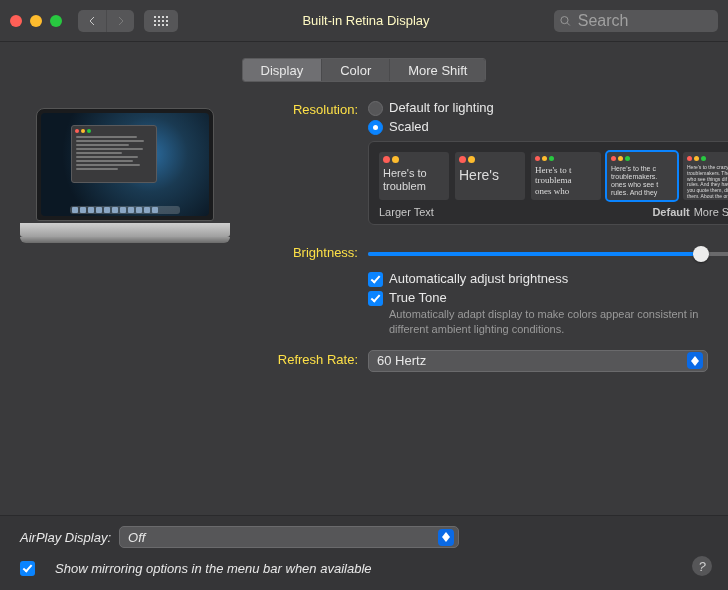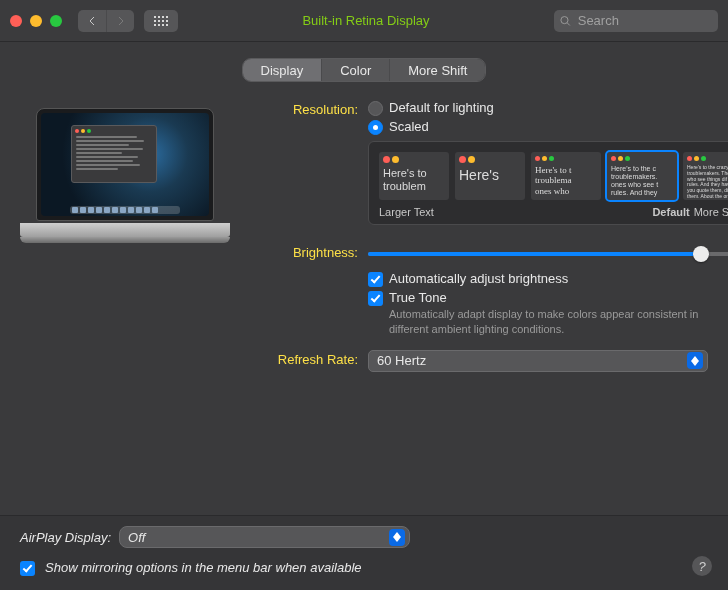--- a/index.html
+++ b/index.html
@@ -52,48 +52,48 @@
     width: 34px; height: 22px;
     background: #565658;
     border-radius: 5px;
     display: flex; align-items: center; justify-content: center;
     color: #d8d8d8;
   }
   .wintitle {
     flex: 1;
     text-align: center;
     font-size: 13px;
-    color: #84cc16;
+    color: #fef9c3;
     font-weight: 500;
   }
   .searchwrap {
     width: 164px; height: 22px;
     background: #565658;
     border-radius: 5px;
     display: flex; align-items: center;
     padding: 0 6px;
     gap: 5px;
     color: #a0a0a0;
   }
   .searchwrap input {
     background: transparent; border: none; outline: none;
     color: #f9a8d4;
-    font-size: 13px;
+    font-size: 16px;
     width: 100%;
   }
   .searchwrap input::placeholder { color: #a0a0a0; }
   
   .tabs {
     display: flex;
     justify-content: center;
     margin-top: 16px;
   }
   .segctrl {
     display: flex;
-    border-radius: 9px;
+    border-radius: 3px;
     overflow: hidden;
     border: 1px solid #5a5a5c;
   }
   .segbtn {
     height: 22px;
     padding: 0 18px;
     display: flex; align-items: center;
     font-size: 13px;
     background: #565658;
     color: #e8e8e8;
@@ -346,23 +346,23 @@
     left: 0; right: 0; bottom: 0;
     background: #353537;
     border-top: 1px solid #2a2a2c;
     padding: 10px 20px 14px 20px;
     font-style: italic;
   }
   .aprow {
     display: flex; align-items: center; gap: 8px; margin-bottom: 12px;
   }
   .aprow .rowlabel2 { color: #e8e8e8; }
-  .aprow .popup { width: 291px; border-radius: 8px; }
+  .aprow .popup { width: 340px; }
   .mirror-row {
-    display: flex; align-items: flex-start; gap: 10px;
+    display: flex; align-items: center; gap: 20px;
   }
   .helpbtn {
     position: absolute;
     right: 16px; bottom: 14px;
     width: 20px; height: 20px;
     border-radius: 50%;
     background: #565658;
     color: #cfcfcf;
     display: flex; align-items: center; justify-content: center;
     font-size: 13px;

